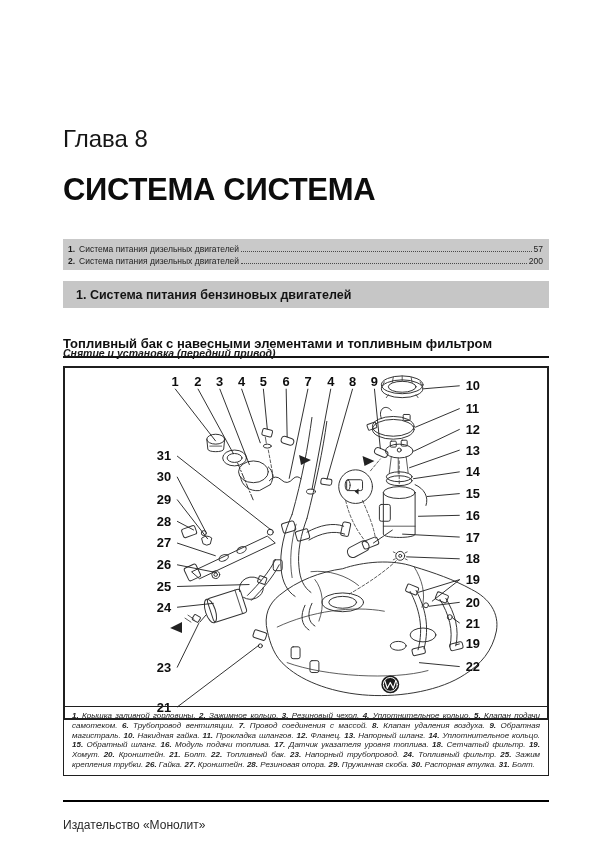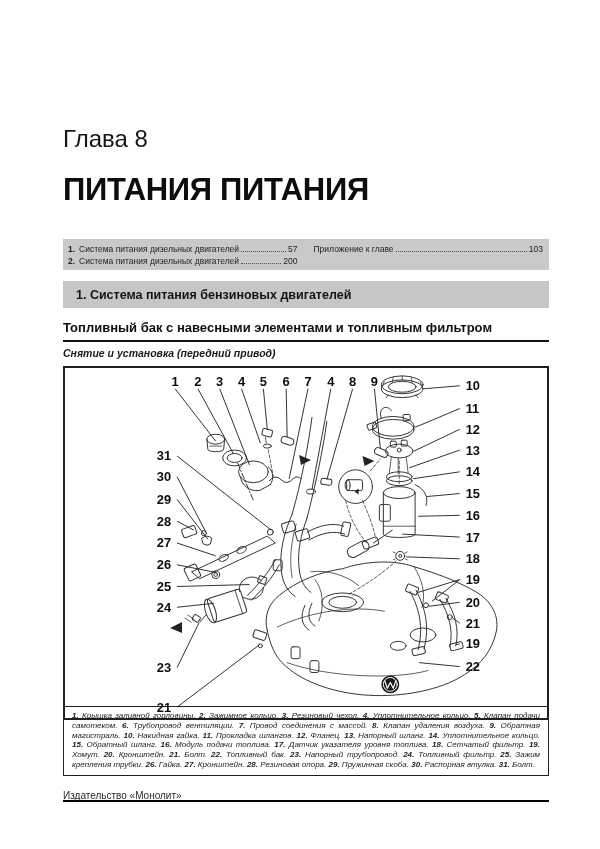--- a/index.html
+++ b/index.html
@@ -13,65 +13,58 @@
   .title{top:172px;font-size:31px;font-weight:bold;letter-spacing:-.3px;color:#0d0d0d}
   .toc-band{top:239px;height:31px;background:#c9c9c9;display:flex;gap:16px;
     padding:4px 6px 3px 5px;font-size:8.5px;color:#1d1d1d}
   .toc-col{flex:1;min-width:0}
   .toc-entry{display:flex;align-items:baseline;line-height:11px;white-space:nowrap}
   .toc-num{font-weight:bold;margin-right:4px}
   .toc-title{overflow:hidden}
   .toc-dots{flex:1;border-bottom:1px dotted #4a4a4a;margin:0 2px;min-width:8px;height:8px}
   .section-bar{top:281px;height:27px;background:#c6c6c6;display:flex;align-items:center;
     padding-left:13px;font-weight:bold;font-size:12.5px;color:#141414}
-  .subsection{top:320px;font-size:13px;font-weight:bold;padding-bottom:5px;
+  .subsection{top:336px;font-size:13px;font-weight:bold;padding-bottom:5px;
     border-bottom:2px solid #141414;color:#0f0f0f}
   .subtitle{top:347px;font-size:10.5px;font-weight:bold;font-style:italic;color:#1a1a1a}
   .figure-box{top:366px;height:354px;border:2px solid #1f1f1f;background:#fff}
   .figure-box svg{display:block}
   .caption-box{top:706px;border:1px solid #1f1f1f;padding:4px 8px 5px;
     font-size:8px;font-style:italic;line-height:9.8px;text-align:justify;color:#222}
   .caption-box b{font-weight:bold}
   .footer-line{top:800px;border-top:2.5px solid #000;height:0}
-  .footer-text{top:790px;font-size:10px;color:#2a2a2a}
+  .footer-text{top:818px;font-size:12px;color:#2a2a2a}
   
   .art{stroke:#333;fill:none;stroke-width:1;stroke-linecap:round;stroke-linejoin:round}
   .art .thin{stroke-width:.8}
   .art .dash{stroke-dasharray:3 2}
   .art .dashdot{stroke-dasharray:6 2 1.5 2}
   .art .solid{fill:#222;stroke:none}
   #callouts line{stroke:#1a1a1a;stroke-width:.9}
   #callouts text{font-family:"Liberation Sans",sans-serif;font-size:13px;font-weight:bold;fill:#0d0d0d}
 </style>
 </head>
 <body>
 
 <div class="abs chapter">Глава 8</div>
-<div class="abs title">ПИТАНИЯ ПИТАНИЯ</div>
+<div class="abs title">СИСТЕМА СИСТЕМА</div>
 
 <div class="abs toc-band">
   <div class="toc-col" id="toc-left">
       <div class="toc-entry">
         <span class="toc-num">1.</span>
         <span class="toc-title">Система питания дизельных двигателей</span>
         <span class="toc-dots"></span>
         <span class="toc-page">57</span>
       </div>
       <div class="toc-entry">
         <span class="toc-num">2.</span>
         <span class="toc-title">Система питания дизельных двигателей</span>
         <span class="toc-dots"></span>
         <span class="toc-page">200</span>
-      </div>
-    </div>
-  <div class="toc-col" id="toc-right">
-      <div class="toc-entry">
-        <span class="toc-title">Приложение к главе</span>
-        <span class="toc-dots"></span>
-        <span class="toc-page">103</span>
       </div>
     </div>
 </div>
 
 <div class="abs section-bar">
   <span>1.  Система питания бензиновых двигателей</span>
 </div>
 
 <div class="abs subsection">Топливный бак с навесными элементами и топливным фильтром</div>
 <div class="abs subtitle">Снятие и установка (передний привод)</div>

